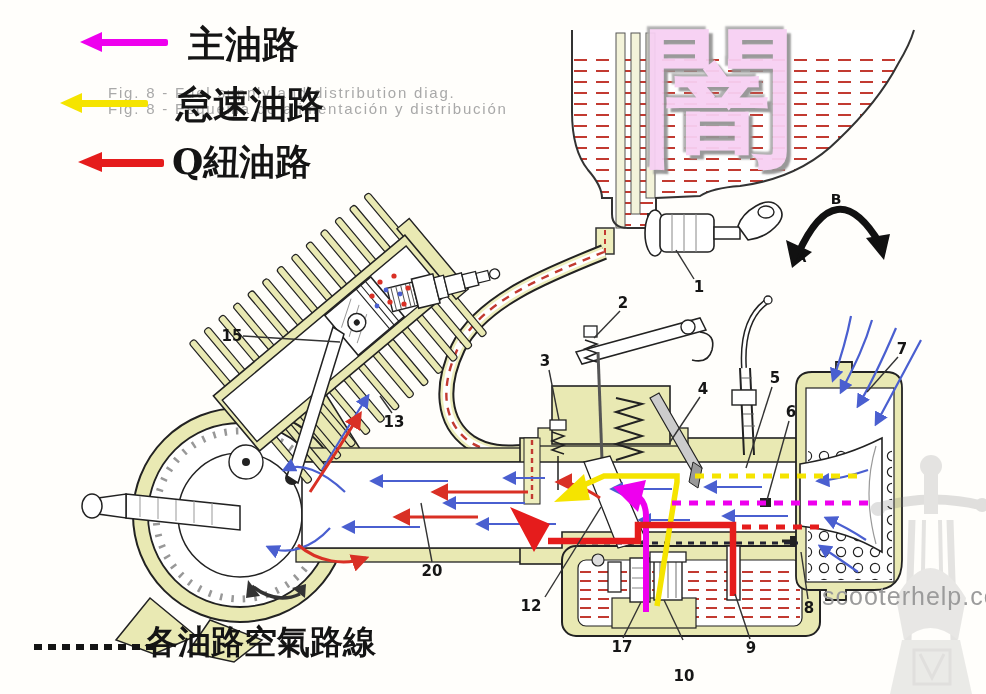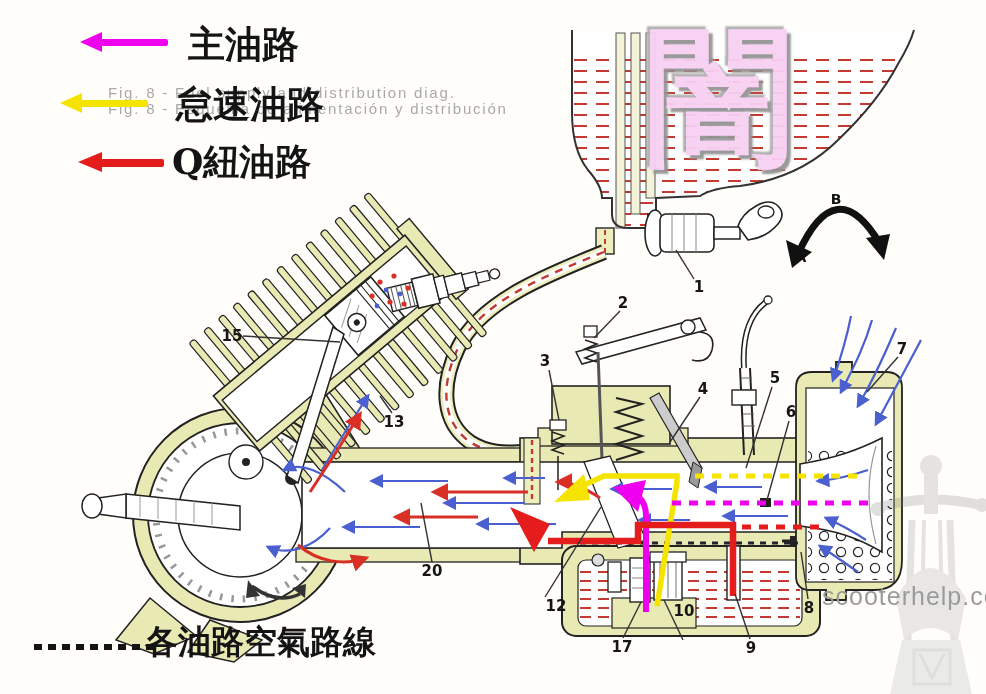--- a/index.html
+++ b/index.html
@@ -331,23 +331,23 @@
 
 <div class="plabel" style="left:699px;top:287px">1</div>
 <div class="plabel" style="left:623px;top:303px">2</div>
 <div class="plabel" style="left:545px;top:361px">3</div>
 <div class="plabel" style="left:703px;top:389px">4</div>
 <div class="plabel" style="left:775px;top:378px">5</div>
 <div class="plabel" style="left:791px;top:412px">6</div>
 <div class="plabel" style="left:902px;top:349px">7</div>
 <div class="plabel" style="left:809px;top:608px">8</div>
 <div class="plabel" style="left:751px;top:648px">9</div>
-<div class="plabel" style="left:684px;top:611px">10</div>
+<div class="plabel" style="left:684px;top:676px">10</div>
 <div class="plabel" style="left:622px;top:647px">17</div>
-<div class="plabel" style="left:556px;top:606px">12</div>
+<div class="plabel" style="left:531px;top:606px">12</div>
 <div class="plabel" style="left:432px;top:571px">20</div>
 <div class="plabel" style="left:232px;top:336px">15</div>
 <div class="plabel" style="left:394px;top:422px">13</div>
 
 <div class="dirlabel" style="left:801px;top:257px">A</div>
 <div class="dirlabel" style="left:836px;top:199px">B</div>
 <div class="dirlabel" style="left:878px;top:242px">C</div>
 
 <div class="seal">闇</div>
 <div class="site">scooterhelp.com</div>

